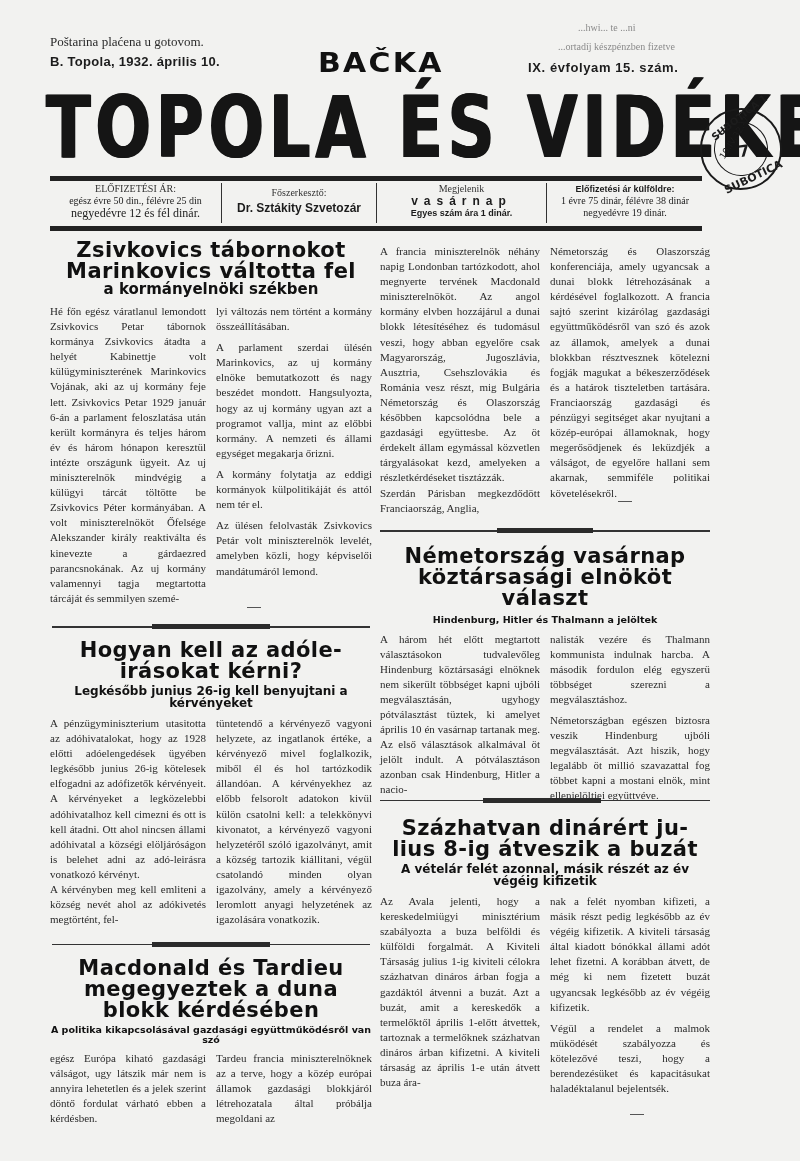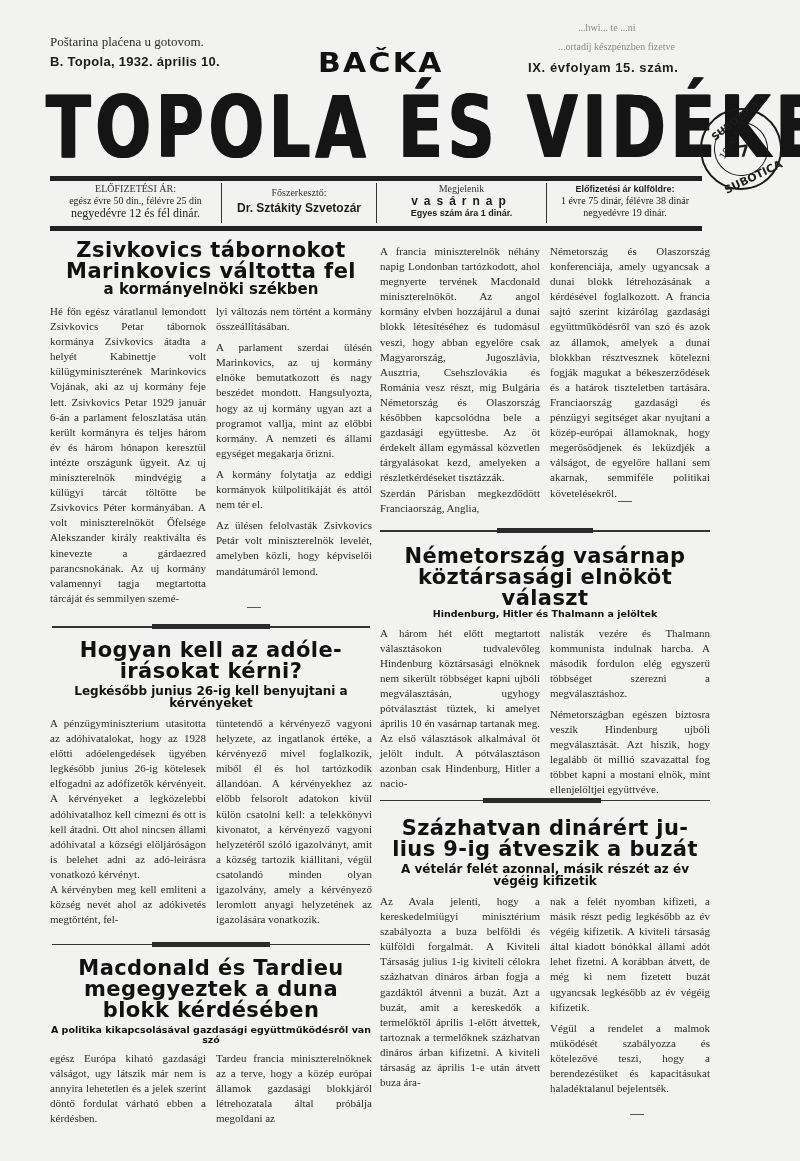--- a/index.html
+++ b/index.html
@@ -134,21 +134,21 @@
     </div>
   </div>
 
   <div class="sep" style="left:380px; top:530px; width:330px;"></div>
   <div class="sep-mid" style="left:497px; top:528px; width:96px;"></div>
 
   <div class="col" style="left:380px; top:546px; width:330px;">
     <div class="headline h-xl">Németország vasárnap</div>
     <div class="headline h-xl">köztársasági elnököt</div>
     <div class="headline h-xl">választ</div>
-    <div class="headline h-xs" style="">Hindenburg, Hitler és Thalmann a jelöltek</div>
+    <div class="headline h-xs" style="margin-top:6px;">Hindenburg, Hitler és Thalmann a jelöltek</div>
     <div class="body2">
       <p>A három hét előtt megtartott választásokon tudvalevőleg Hindenburg köztársasági elnöknek nem sikerült többséget kapni ujbóli megválasztásán, ugyhogy pótválasztást tüztek, ki amelyet április 10 én vasárnap tartanak meg. Az első választások alkalmával öt jelölt indult. A pótválasztáson azonban csak Hindenburg, Hitler a nacio-</p>
       <p>
         <span>nalisták vezére és Thalmann kommunista indulnak harcba. A második fordulon elég egyszerü többséget szerezni a megválasztáshoz.</span>
         <span class="para-gap"></span>
         <span>Németországban egészen biztosra veszik Hindenburg ujbóli megválasztását. Azt hiszik, hogy legalább öt millió szavazattal fog többet kapni a mostani elnök, mint ellenjelöltjei együttvéve.</span>
       </p>
     </div>
   </div>
 
@@ -178,21 +178,21 @@
     <div class="headline h-xl">blokk kérdésében</div>
     <div class="headline h-xs" style="margin-top:4px;">A politika kikapcsolásával gazdasági együttműködésről van szó</div>
     <div class="body2">
       <p>egész Európa kiható gazdasági válságot, ugy látszik már nem is annyira lehetetlen és a jelek szerint döntő fordulat várható ebben a kérdésben.</p>
       <p>Tardeu francia miniszterelnöknek az a terve, hogy a közép európai államok gazdasági blokkjáról létrehozatala által próbálja megoldani az</p>
     </div>
   </div>
 
   <div class="col" style="left:380px; top:818px; width:330px;">
     <div class="headline h-xl">Százhatvan dinárért ju-</div>
-    <div class="headline h-xl">lius 9-ig átveszik a buzát</div>
+    <div class="headline h-xl">lius 8-ig átveszik a buzát</div>
     <div class="headline h-sm" style="margin-top:3px;">A vételár felét azonnal, másik részét az év végéig kifizetik</div>
     <div class="body2">
       <p>Az Avala jelenti, hogy a kereskedelmiügyi minisztérium szabályozta a buza belföldi és külföldi forgalmát. A Kiviteli Társaság julius 1-ig kiviteli célokra százhatvan dináros árban fogja a gazdáktól átvenni a buzát. Azt a buzát, amit a kereskedők a termelőktől április 1-előtt átvettek, tartoznak a termelőknek százhatvan dináros árban kifizetni. A kiviteli társaság az április 1-e után átvett buza ára-</p>
       <p>
         <span>nak a felét nyomban kifizeti, a másik részt pedig legkésőbb az év végéig kifizetik. A kiviteli társaság által kiadott bónókkal állami adót lehet fizetni. A korábban átvett, de még ki nem fizetett buzát ugyancsak legkésőbb az év végéig kifizetik.</span>
         <span class="para-gap"></span>
         <span>Végül a rendelet a malmok müködését szabályozza és kötelezővé teszi, hogy a berendezésüket és kapacitásukat haladéktalanul bejelentsék.</span>
       </p>
     </div>
   </div>

